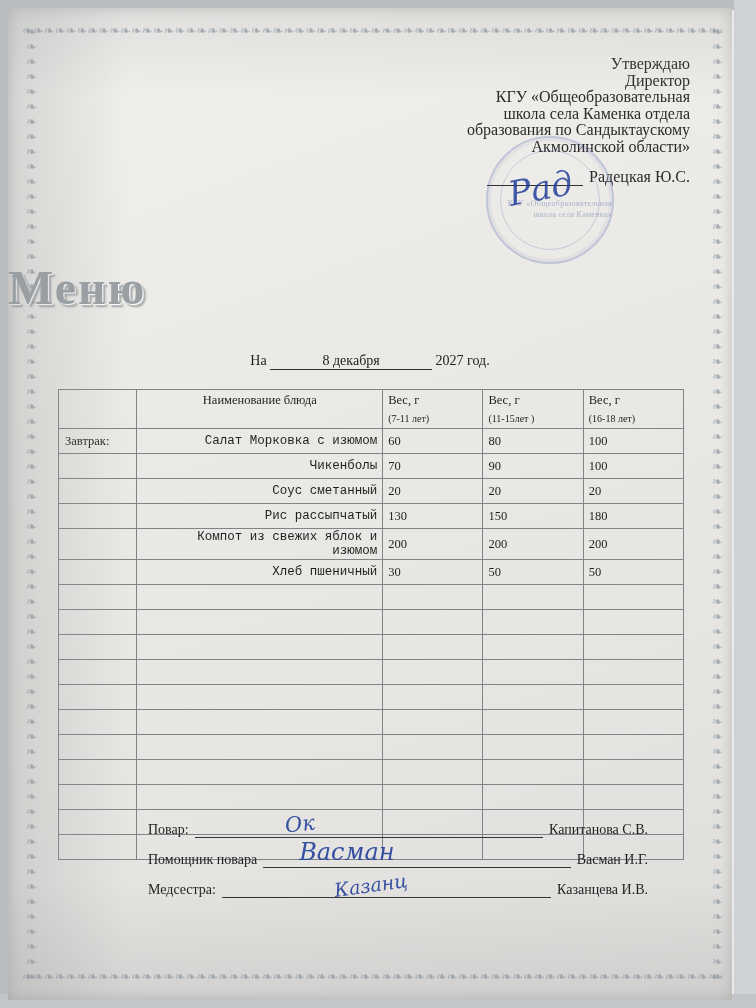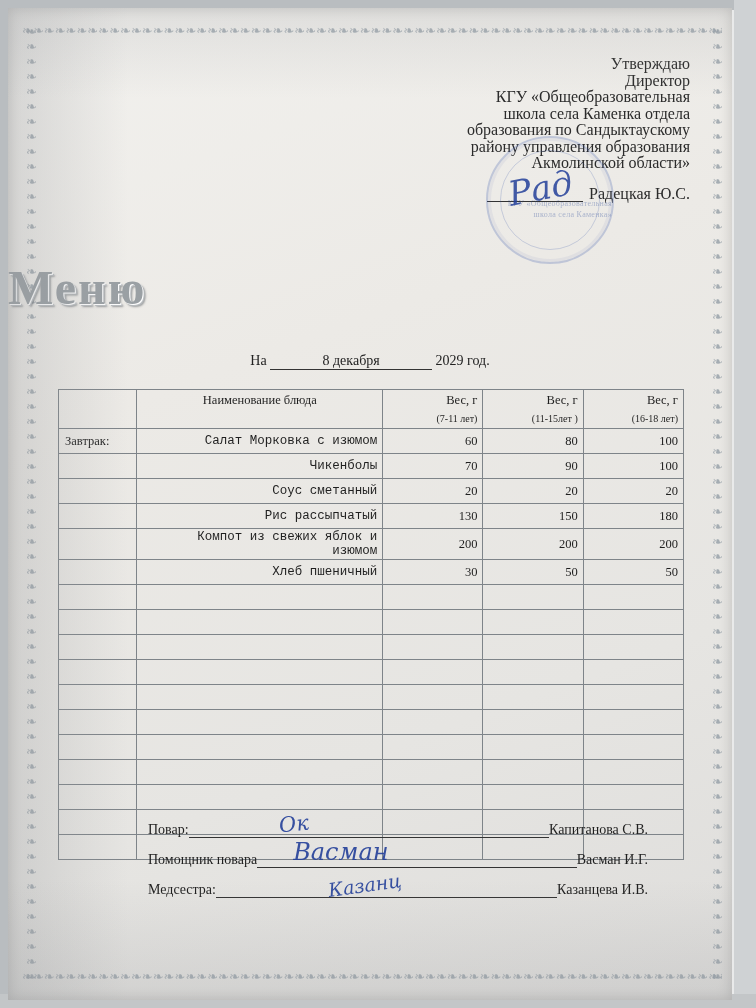--- a/index.html
+++ b/index.html
@@ -171,21 +171,21 @@
   }
   #menu-table td, #menu-table th {
     border: 1px solid #7e8489;
     height: 22px;
     padding: 1px 5px;
     font-weight: normal;
     vertical-align: middle;
   }
   #menu-table .col-meal { width: 70px; }
   #menu-table .col-dish { width: 256px; }
-  #menu-table .col-w    { width: 100px; text-align: right; }
+  #menu-table .col-w    { width: 100px; text-align: left; }
   #menu-table thead td { text-align: center; height: 18px; }
   #menu-table .hdr-top td { border-bottom: none; padding-bottom: 0; }
   #menu-table .hdr-bot td { border-top: none; padding-top: 0; font-size: 10px; }
   #menu-table .meal-cell { text-align: left; padding-left: 6px; }
   #menu-table .dish-cell { text-align: right; padding-left: 8px; font-family: Liberation Mono, monospace; }
   #menu-table .empty-row td { height: 22px; }
 
   
   #signatures {
     position: absolute;
@@ -193,20 +193,21 @@
     top: 800px;
     width: 500px;
     font-size: 14px;
     color: #1f1f1f;
   }
   .sig-row {
     position: relative;
     height: 30px;
     display: flex;
     align-items: flex-end;
+    gap: 6px;
   }
   .sig-label { white-space: nowrap; text-align: right; }
   .sig-blank {
     flex: 1;
     border-bottom: 1px solid #333;
     height: 17px;
     position: relative;
   }
   .sig-name { white-space: nowrap; }
   .hand {
@@ -271,38 +272,37 @@
     <div class="ornament" id="orn-right">❧❧❧❧❧❧❧❧❧❧❧❧❧❧❧❧❧❧❧❧❧❧❧❧❧❧❧❧❧❧❧❧❧❧❧❧❧❧❧❧❧❧❧❧❧❧❧❧❧❧❧❧❧❧❧❧❧❧❧❧❧❧❧❧❧❧❧❧❧❧❧❧❧❧❧❧❧❧❧❧❧❧❧❧❧❧❧❧❧❧❧❧❧❧❧❧</div>
 
     <div class="content">
 
       <div id="approve">
         <span class="line">Утверждаю</span>
         <span class="line">Директор</span>
         <span class="line">КГУ «Общеобразовательная</span>
         <span class="line">школа села Каменка отдела</span>
         <span class="line">образования по Сандыктаускому</span>
-        <span class="line">району управления образования</span>
         <span class="line">Акмолинской области»</span>
         <span class="sign-line">
           <span class="underline"></span><span>Радецкая Ю.С.</span>
         </span>
       </div>
 
       <div id="stamp">
         <div id="stamp-text">КГУ «Общеобразовательная школа села Каменка»</div>
       </div>
       <div id="dir-sign">Рад</div>
 
       <div id="title">Меню</div>
 
       <div id="dateline">
         <span>На</span>
         <span class="dl-blank">8 декабря</span>
-        <span>2029 год.</span>
+        <span>2027 год.</span>
       </div>
 
       <table id="menu-table">
         <thead>
           <tr class="hdr-top">
             <td class="col-meal"></td>
             <td class="col-dish" style="text-align:center">Наименование блюда</td>
             <td class="col-w">Вес, г</td>
             <td class="col-w">Вес, г</td>
             <td class="col-w">Вес, г</td>

